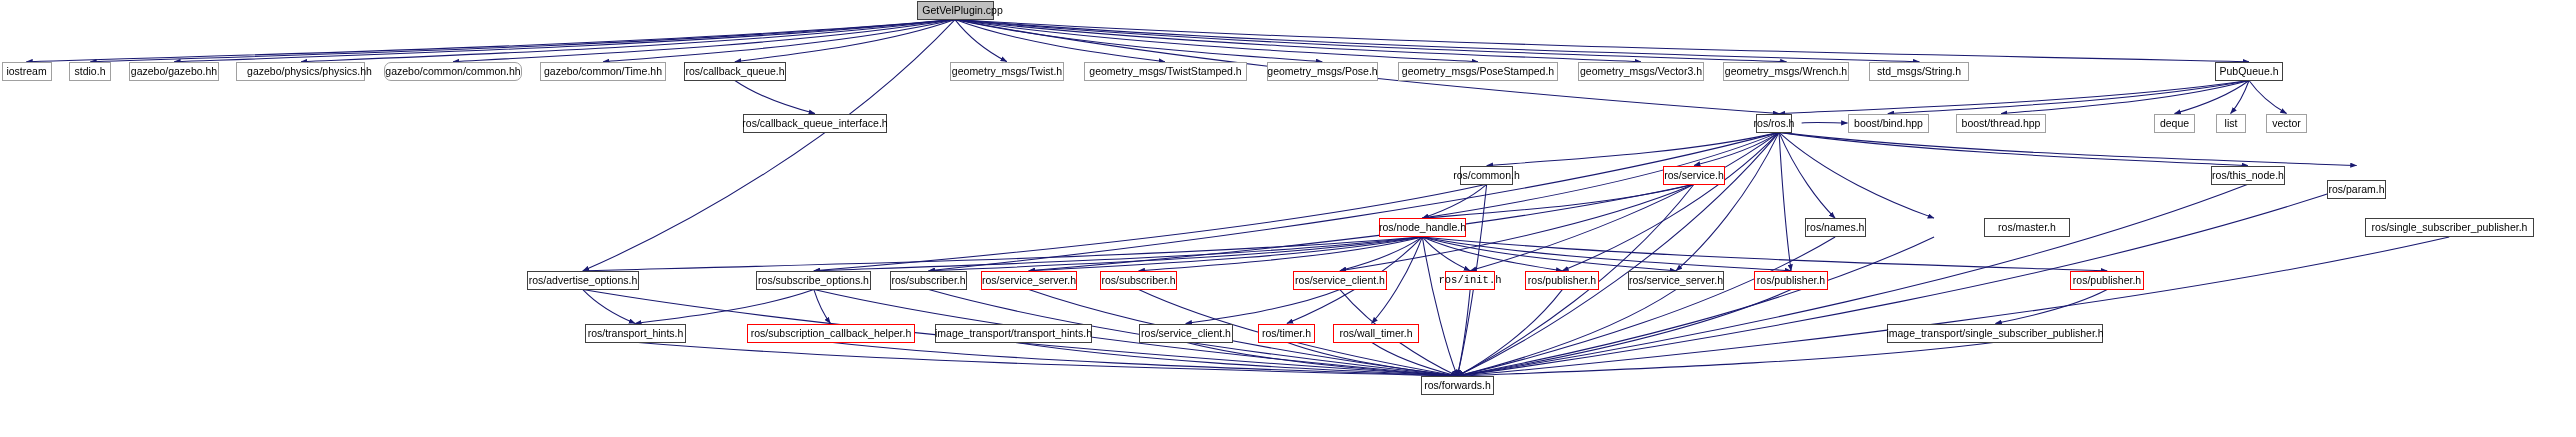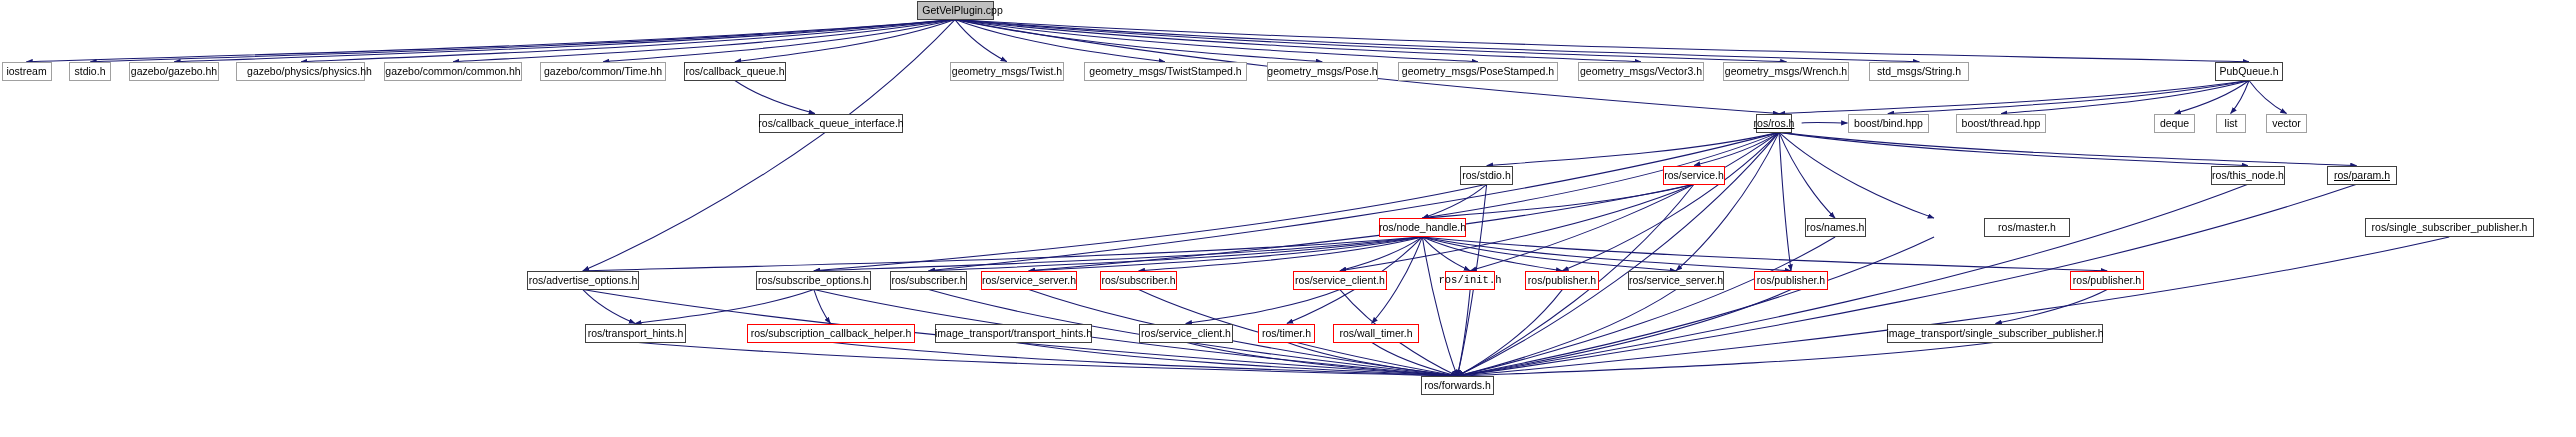--- a/index.html
+++ b/index.html
@@ -136,42 +136,42 @@
         <path d="M1575.5,455 C1683.8,482.45 1835.42,491.9 1936.5,500" marker-end="url(#arrow)"></path>
         <path d="M844,455 C1171.75,482.45 1630.6,491.9 1936.5,500" marker-end="url(#arrow)"></path>
       </g>
   </svg>
   <div id="node-layer">
       <div class="node root" style="left: 917px; top: 0.8px; width: 77px; padding-left: 20px;">GetVelPlugin.cpp</div>
       <div class="node " style="left: 1.5px; top: 62px; width: 50px;">iostream</div>
       <div class="node " style="left: 69px; top: 62px; width: 42px;">stdio.h</div>
       <div class="node " style="left: 129px; top: 62px; width: 90px;">gazebo/gazebo.hh</div>
       <div class="node " style="left: 236px; top: 62px; width: 129px; padding-left: 24px;">gazebo/physics/physics.hh</div>
-      <div class="node " style="left: 384px; top: 62px; width: 138px;">gazebo/common/common.hh</div>
+      <div class="node " style="left: 384px; top: 62px; width: 138px; border-radius: 7px;">gazebo/common/common.hh</div>
       <div class="node " style="left: 540px; top: 62px; width: 126px;">gazebo/common/Time.hh</div>
       <div class="node hdr" style="left: 684px; top: 62px; width: 102px;">ros/callback_queue.h</div>
       <div class="node " style="left: 950px; top: 62px; width: 114px;">geometry_msgs/Twist.h</div>
       <div class="node " style="left: 1084px; top: 62px; width: 163px;">geometry_msgs/TwistStamped.h</div>
       <div class="node " style="left: 1267px; top: 62px; width: 111px;">geometry_msgs/Pose.h</div>
       <div class="node " style="left: 1398px; top: 62px; width: 160px;">geometry_msgs/PoseStamped.h</div>
       <div class="node " style="left: 1578px; top: 62px; width: 126px;">geometry_msgs/Vector3.h</div>
       <div class="node " style="left: 1723px; top: 62px; width: 126px;">geometry_msgs/Wrench.h</div>
       <div class="node " style="left: 1869px; top: 62px; width: 100px;">std_msgs/String.h</div>
       <div class="node hdr" style="left: 2215px; top: 62px; width: 68px;">PubQueue.h</div>
-      <div class="node hdr" style="left: 743px; top: 114px; width: 144px; margin-left: 16px;">ros/callback_queue_interface.h</div>
-      <div class="node hdr" style="left: 1756px; top: 114px; width: 36px; text-decoration: underline;">ros/ros.h</div>
+      <div class="node hdr" style="left: 743px; top: 114px; width: 144px;">ros/callback_queue_interface.h</div>
+      <div class="node hdr" style="left: 1756px; top: 114px; width: 36px;">ros/ros.h</div>
       <div class="node " style="left: 1848px; top: 114px; width: 81px;">boost/bind.hpp</div>
       <div class="node " style="left: 1956px; top: 114px; width: 90px;">boost/thread.hpp</div>
       <div class="node " style="left: 2154px; top: 114px; width: 41px;">deque</div>
       <div class="node " style="left: 2216px; top: 114px; width: 30px;">list</div>
       <div class="node " style="left: 2266px; top: 114px; width: 41px;">vector</div>
-      <div class="node hdr" style="left: 1460px; top: 166px; width: 53px;">ros/stdio.h</div>
+      <div class="node hdr" style="left: 1460px; top: 166px; width: 53px;">ros/common.h</div>
       <div class="node red" style="left: 1663px; top: 166px; width: 62px;">ros/service.h</div>
       <div class="node hdr" style="left: 2211px; top: 166px; width: 74px;">ros/this_node.h</div>
-      <div class="node hdr" style="left: 2327px; top: 166px; width: 70px; text-decoration: underline;">ros/param.h</div>
+      <div class="node hdr" style="left: 2327px; top: 180px; width: 59px;">ros/param.h</div>
       <div class="node red" style="left: 1379px; top: 218px; width: 87px;">ros/node_handle.h</div>
       <div class="node hdr" style="left: 1805px; top: 218px; width: 61px;">ros/names.h</div>
       <div class="node hdr" style="left: 1984px; top: 218px; width: 86px;">ros/master.h</div>
       <div class="node hdr" style="left: 2365px; top: 218px; width: 169px;">ros/single_subscriber_publisher.h</div>
       <div class="node hdr" style="left: 527px; top: 271px; width: 112px;">ros/advertise_options.h</div>
       <div class="node hdr" style="left: 756px; top: 271px; width: 115px;">ros/subscribe_options.h</div>
       <div class="node hdr" style="left: 890px; top: 271px; width: 77px;">ros/subscriber.h</div>
       <div class="node red" style="left: 981px; top: 271px; width: 96px;">ros/service_server.h</div>
       <div class="node red" style="left: 1100px; top: 271px; width: 77px;">ros/subscriber.h</div>
       <div class="node red" style="left: 1293px; top: 271px; width: 94px;">ros/service_client.h</div>

